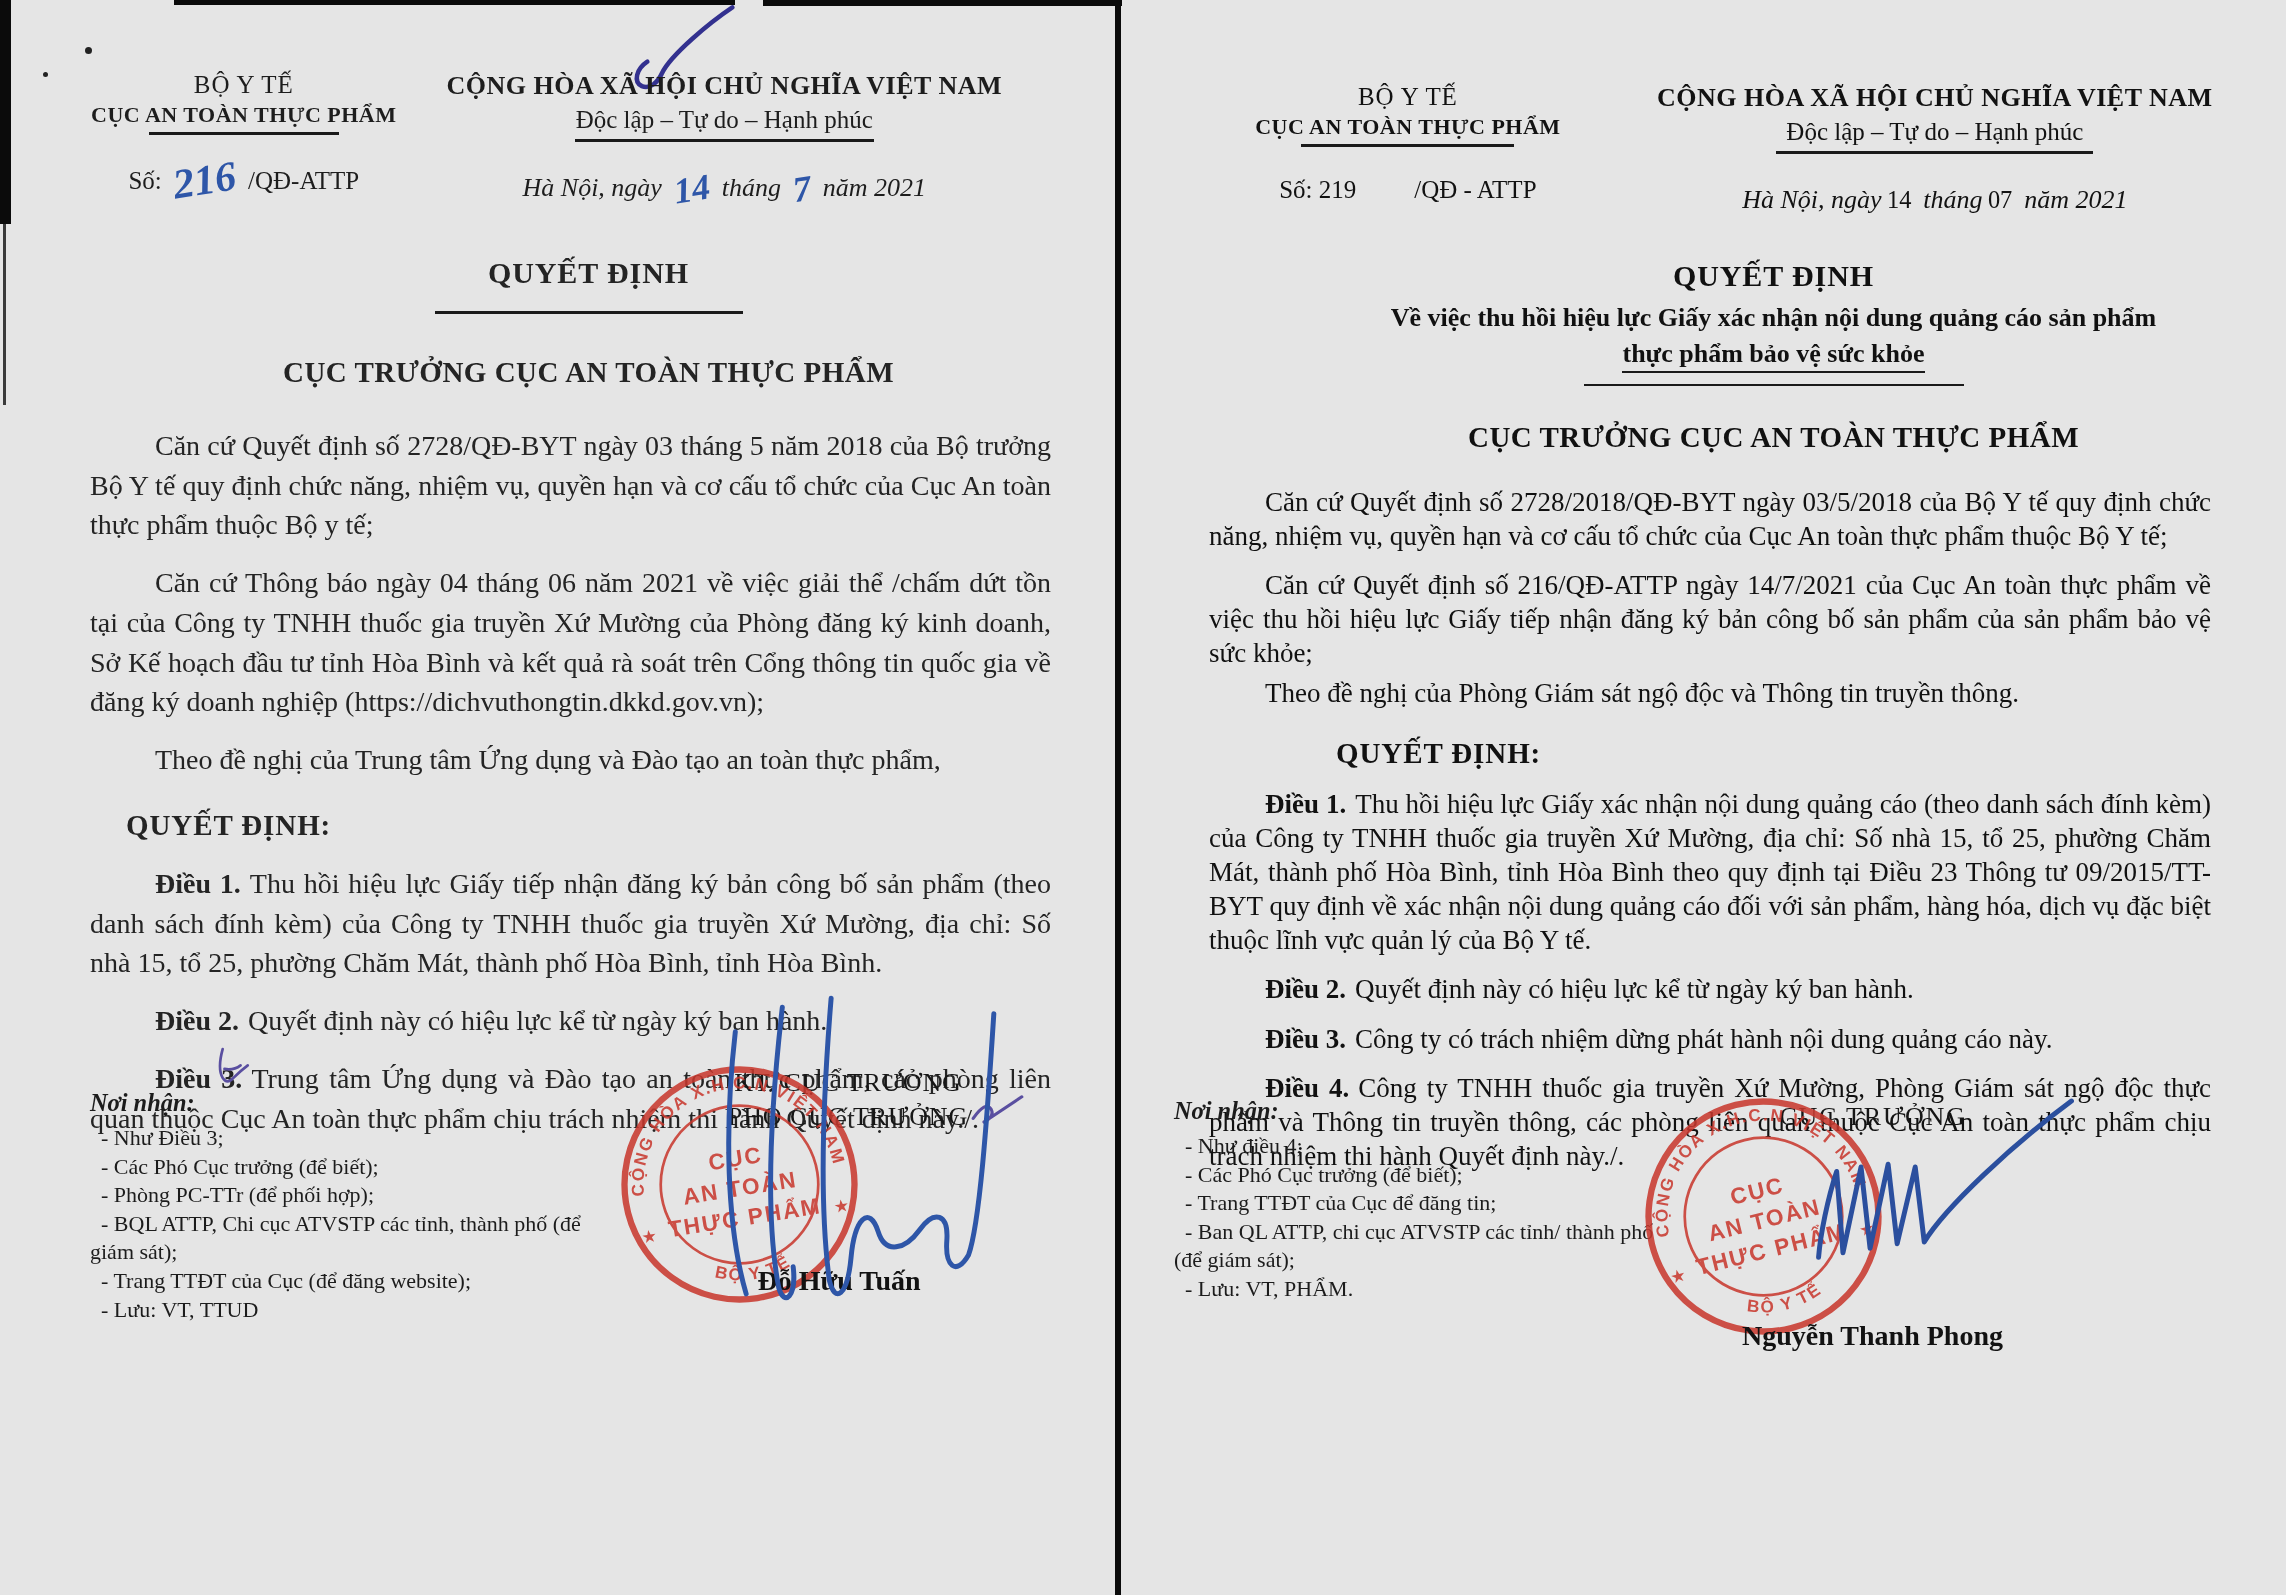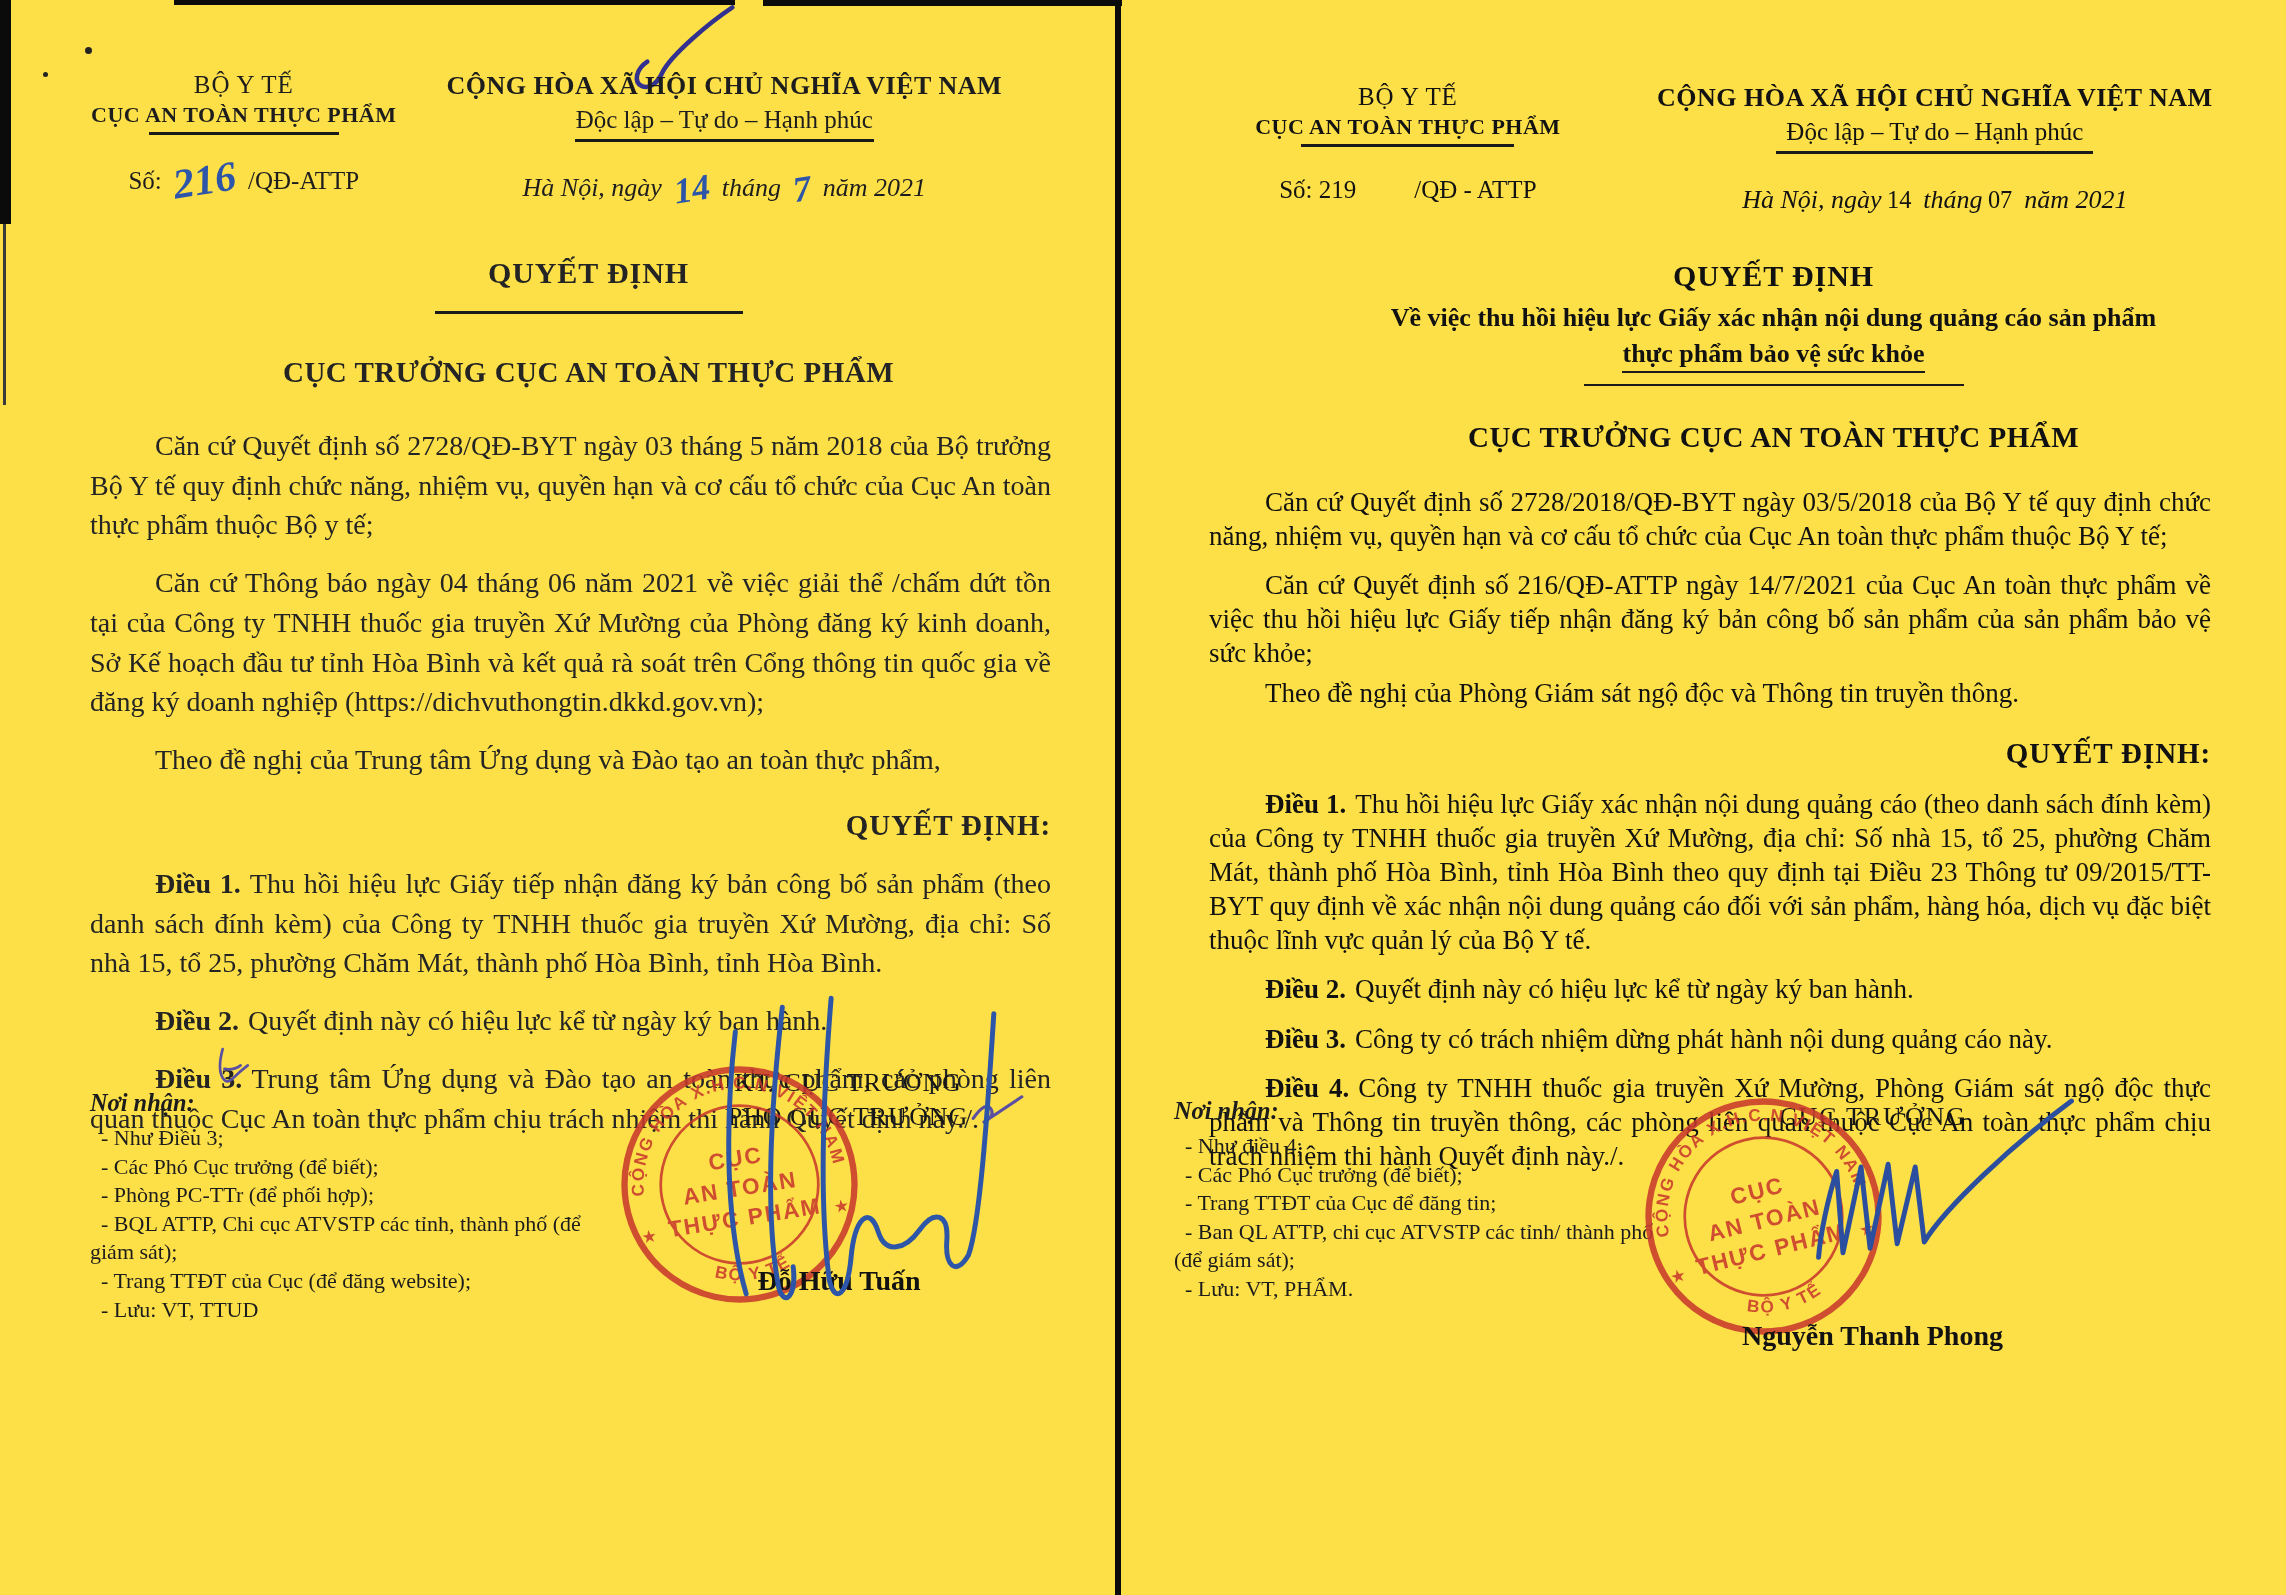--- a/index.html
+++ b/index.html
@@ -1,16 +1,16 @@
 <!DOCTYPE html>
 <html style="--stamp-red: #c8372d; --ink-blue: #2e56a8; --sig-blue: #2b4f9e; --pen-purple: #5a4fa0;font-size:14.5px"><head>
 <meta charset="utf-8">
 <style>
   html,body{margin:0;padding:0;background:#ffffff;}
-  .canvas{position:relative;width:2287px;height:1596px;background:#fde047;overflow:hidden;
+  .canvas{position:relative;width:2287px;height:1596px;background:#e5e5e5;overflow:hidden;
           font-family:"Liberation Serif","DejaVu Serif",serif;color:#1d1d1d;}
 
   
   .artifact{position:absolute;background:#0b0b0b;}
   .dot{position:absolute;background:#222;border-radius:50%;}
 
   
   .lp-header{position:absolute;left:90px;top:71px;width:961px;}
   .lp-body{position:absolute;left:90px;top:237px;width:961px;font-size:28px;line-height:1.42;color:#242424;}
   .rp-header{position:absolute;left:1176px;top:83px;width:1054px;color:#121212;}
@@ -34,21 +34,21 @@
   .hand{display:inline-block;font-style:italic;font-weight:bold;color:var(--ink-blue,#2e56a8);
         font-size:42px;line-height:0.8;transform:rotate(-9deg);margin:0 5.4px;vertical-align:-5.4px;}
   .hand.small{font-size:36px;}
   .typed-num{font-style:normal;font-size:24.4px;margin:0 5.4px;}
   .gap{display:inline-block;width:58px;}
 
   .doc-title{font-weight:bold;font-size:30px;text-align:center;letter-spacing:0.9px;margin-top:15px;}
   .doc-sub{font-weight:bold;font-size:27px;text-align:center;margin-top:7.2px;}
   .rule{height:2.7px;background:#1a1a1a;margin:16.3px auto 0;}
   .authority{font-weight:bold;font-size:29px;text-align:center;margin-top:38px;letter-spacing:0.5px;}
-  .decide{font-weight:bold;font-size:29px;text-align:right;margin-top:25px;letter-spacing:0.9px;}
+  .decide{font-weight:bold;font-size:29px;text-align:left;margin-top:25px;letter-spacing:0.9px;}
   .shift-l{margin-left:36px;}
   .shift-r{margin-left:127px;}
 
   .para{margin:18px 0 0;text-align:justify;text-indent:65px;}
   .rp-body .para{text-indent:56px;margin:15.4px 0 0;}
   .art-label{margin-right:9px;}
   .lp-body .para:first-of-type{margin-top:33px;}
 
   
   .recipients{position:absolute;font-size:22px;line-height:1.3;color:#1c1c1c;}

